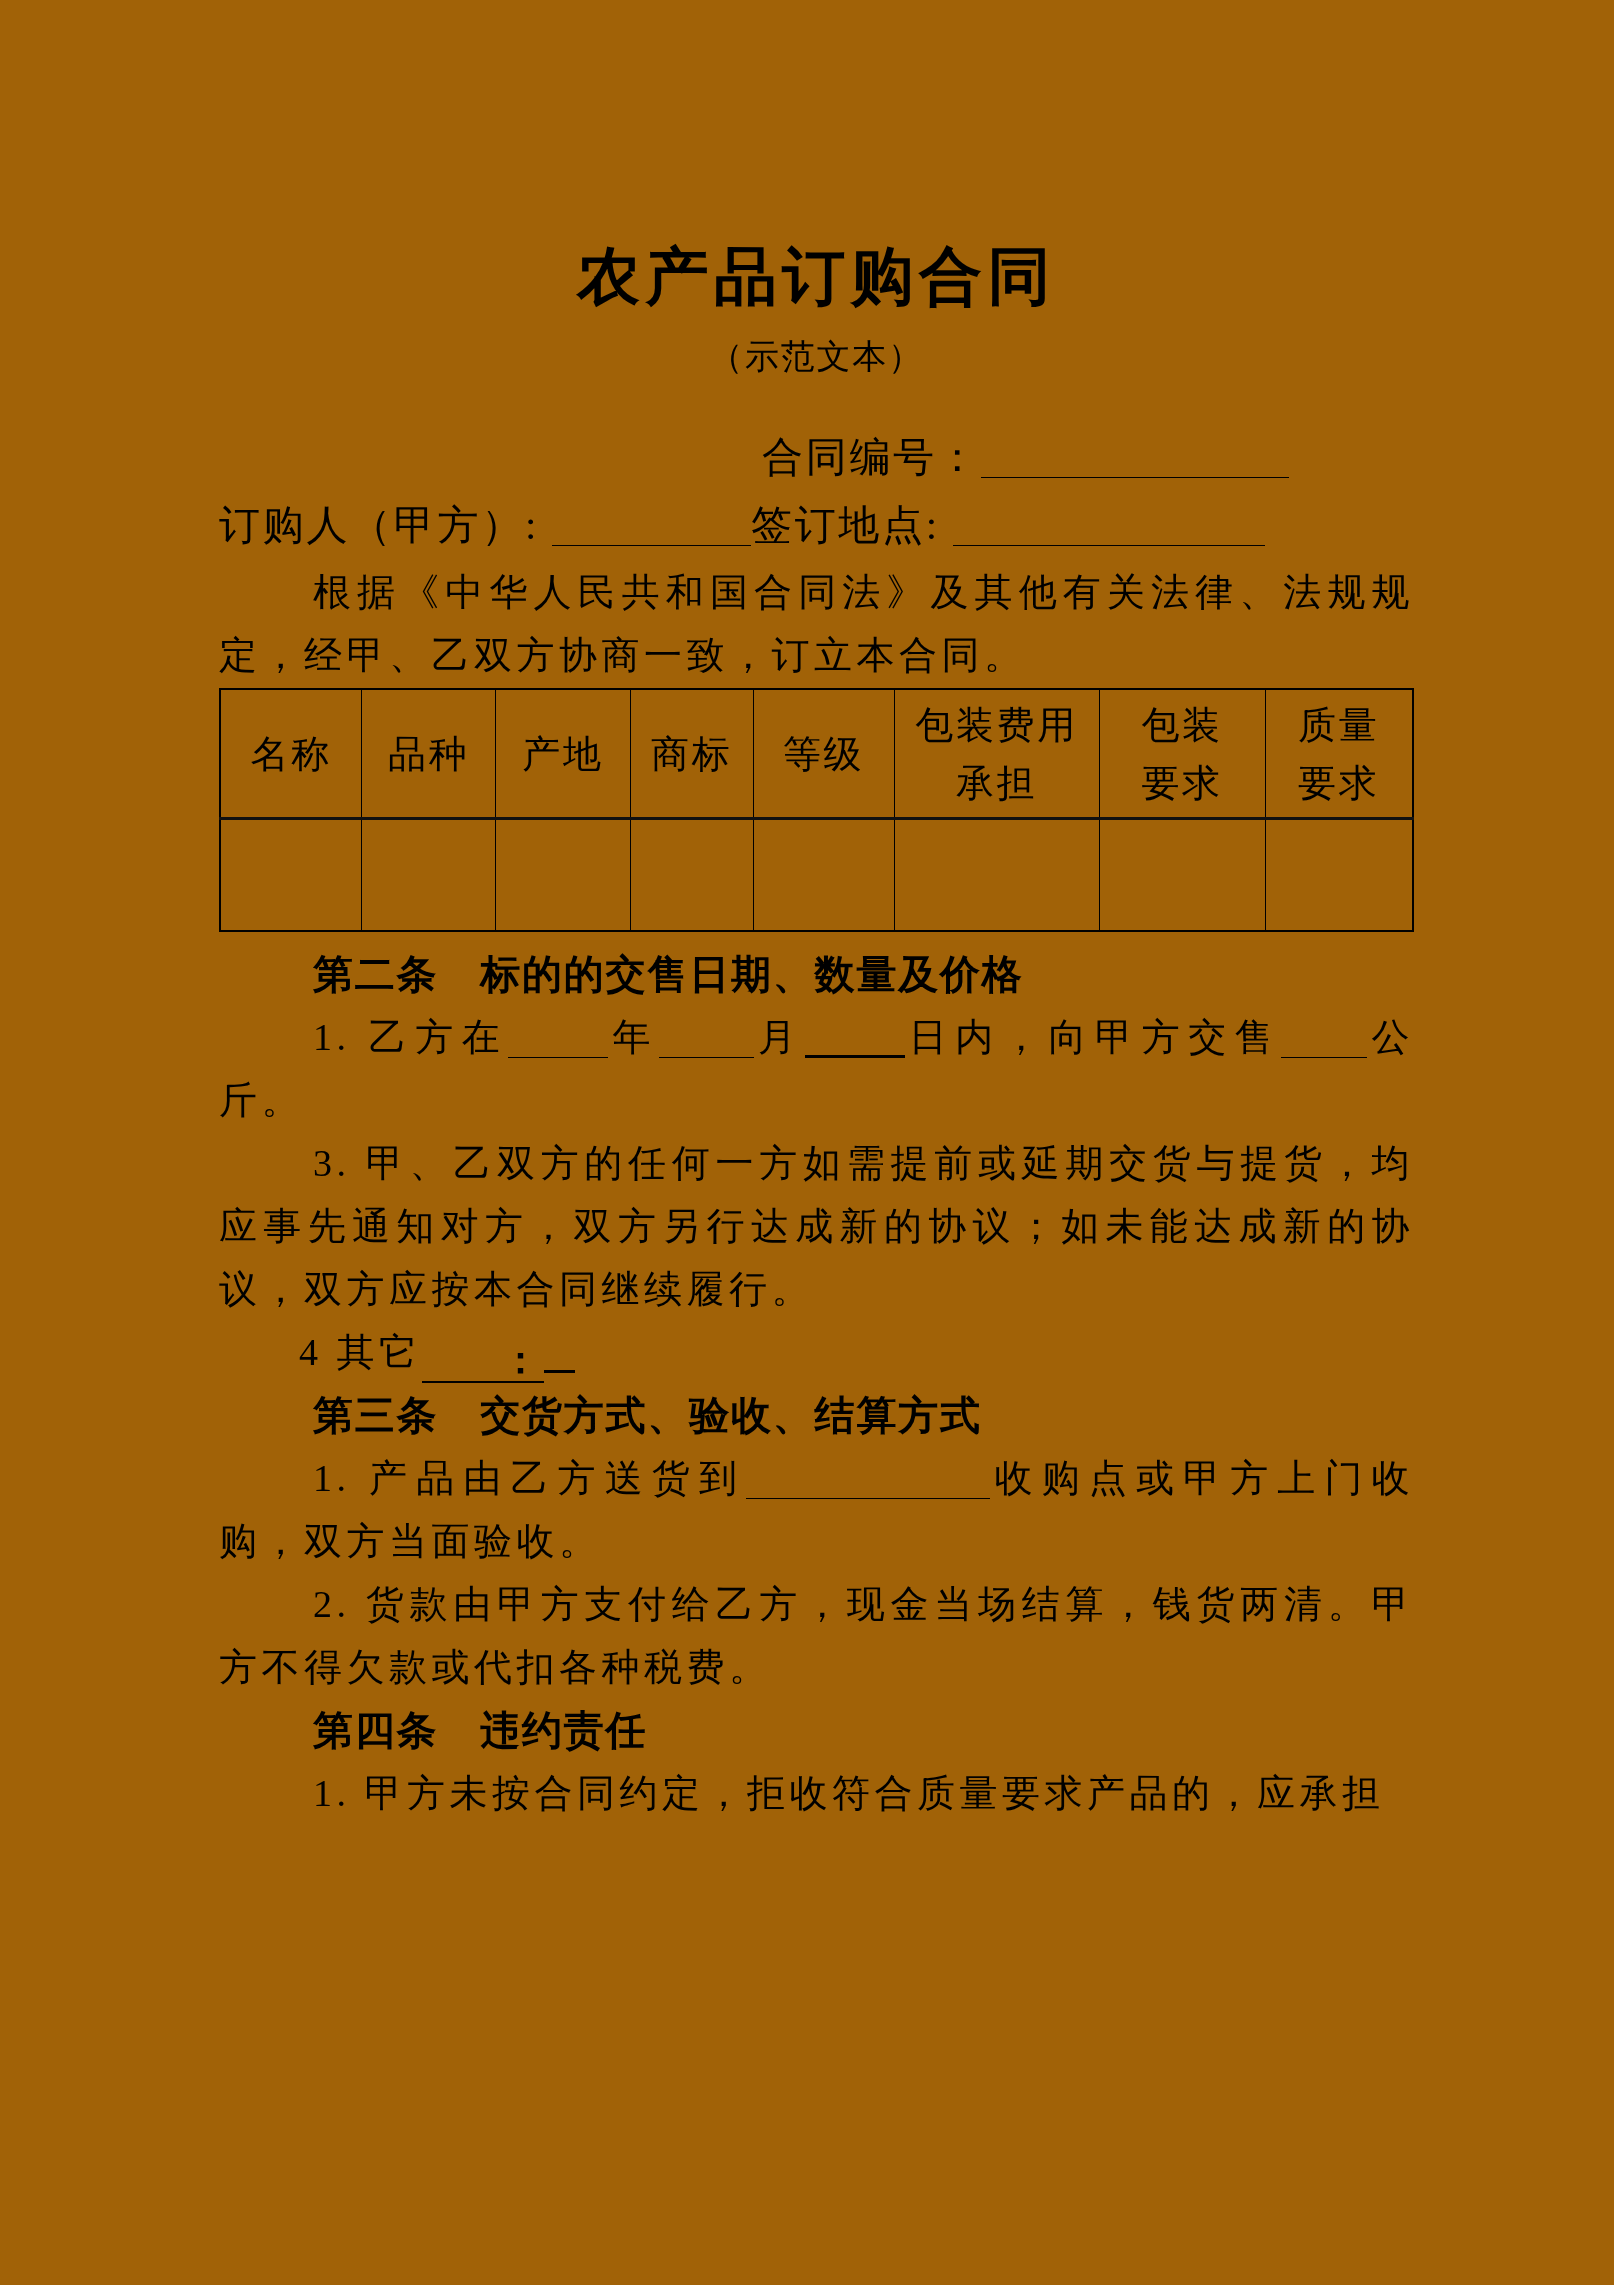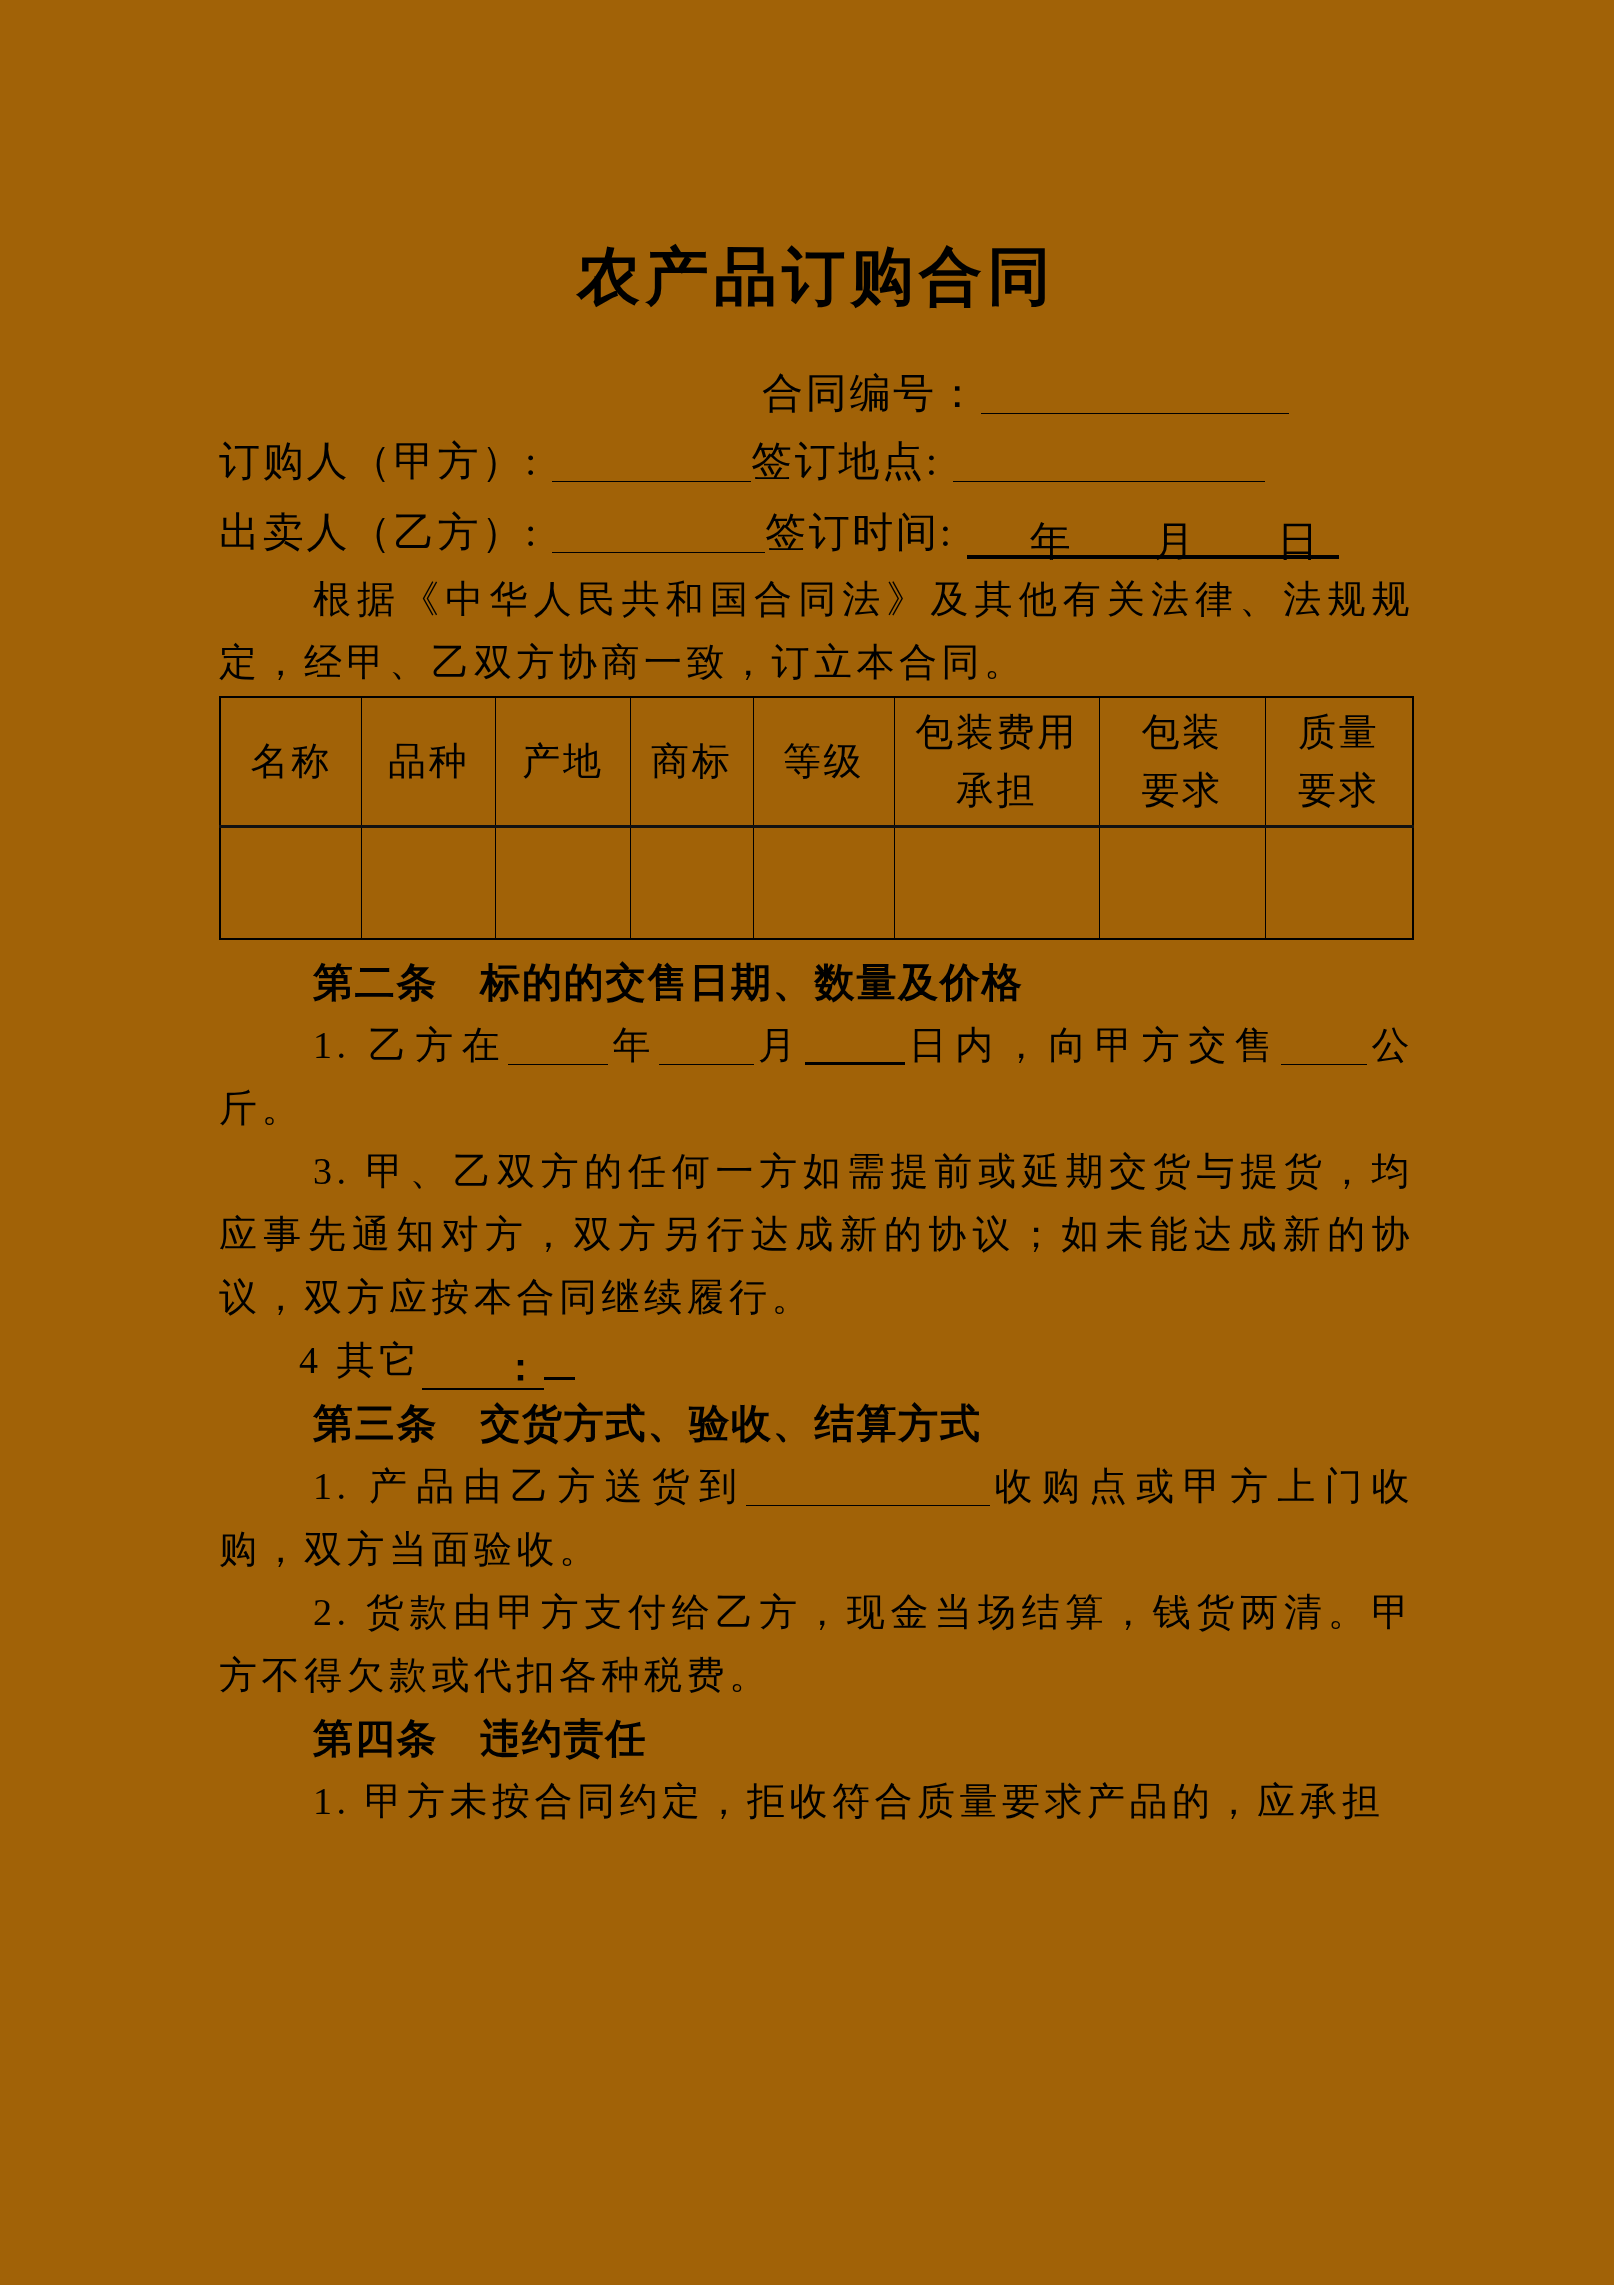--- a/index.html
+++ b/index.html
@@ -110,33 +110,30 @@
   }
   tr.head-row td { height: 127px; border-bottom: 3.6px solid #111; line-height: 58px; }
   tr.data-row td { height: 110px; }
 </style>
 </head>
 <body>
 
 <div class="page">
 
   <h1 class="doc-title">农产品订购合同</h1>
+  <div class="doc-subtitle">（示范文本）</div>
 
   <div class="hline contract-no-line">
     <span>合同编号：</span><span class="blank b340"></span>
   </div>
 
   <div class="hline">
     <span>订购人（甲方）:</span> <span class="blank b220"></span><span>签订地点:</span> <span class="blank b345"></span>
   </div>
 
-  <div class="hline">
-    <span>出卖人（乙方）:</span> <span class="blank b235"></span><span>签订时间:</span>
-    <span class="ymd"><span class="sp70"></span><span>年</span><span class="sp88"></span><span>月</span><span class="sp88"></span><span>日</span><span class="sp20"></span></span>
-  </div>
 
   <p class="para">根据《中华人民共和国合同法》及其他有关法律、法规规定，经甲、乙双方协商一致，订立本合同。</p>
 
 
   <table class="goods">
     <colgroup>
       <col style="width:11.9%">
         <col style="width:11.2%">
         <col style="width:11.3%">
         <col style="width:10.3%">

